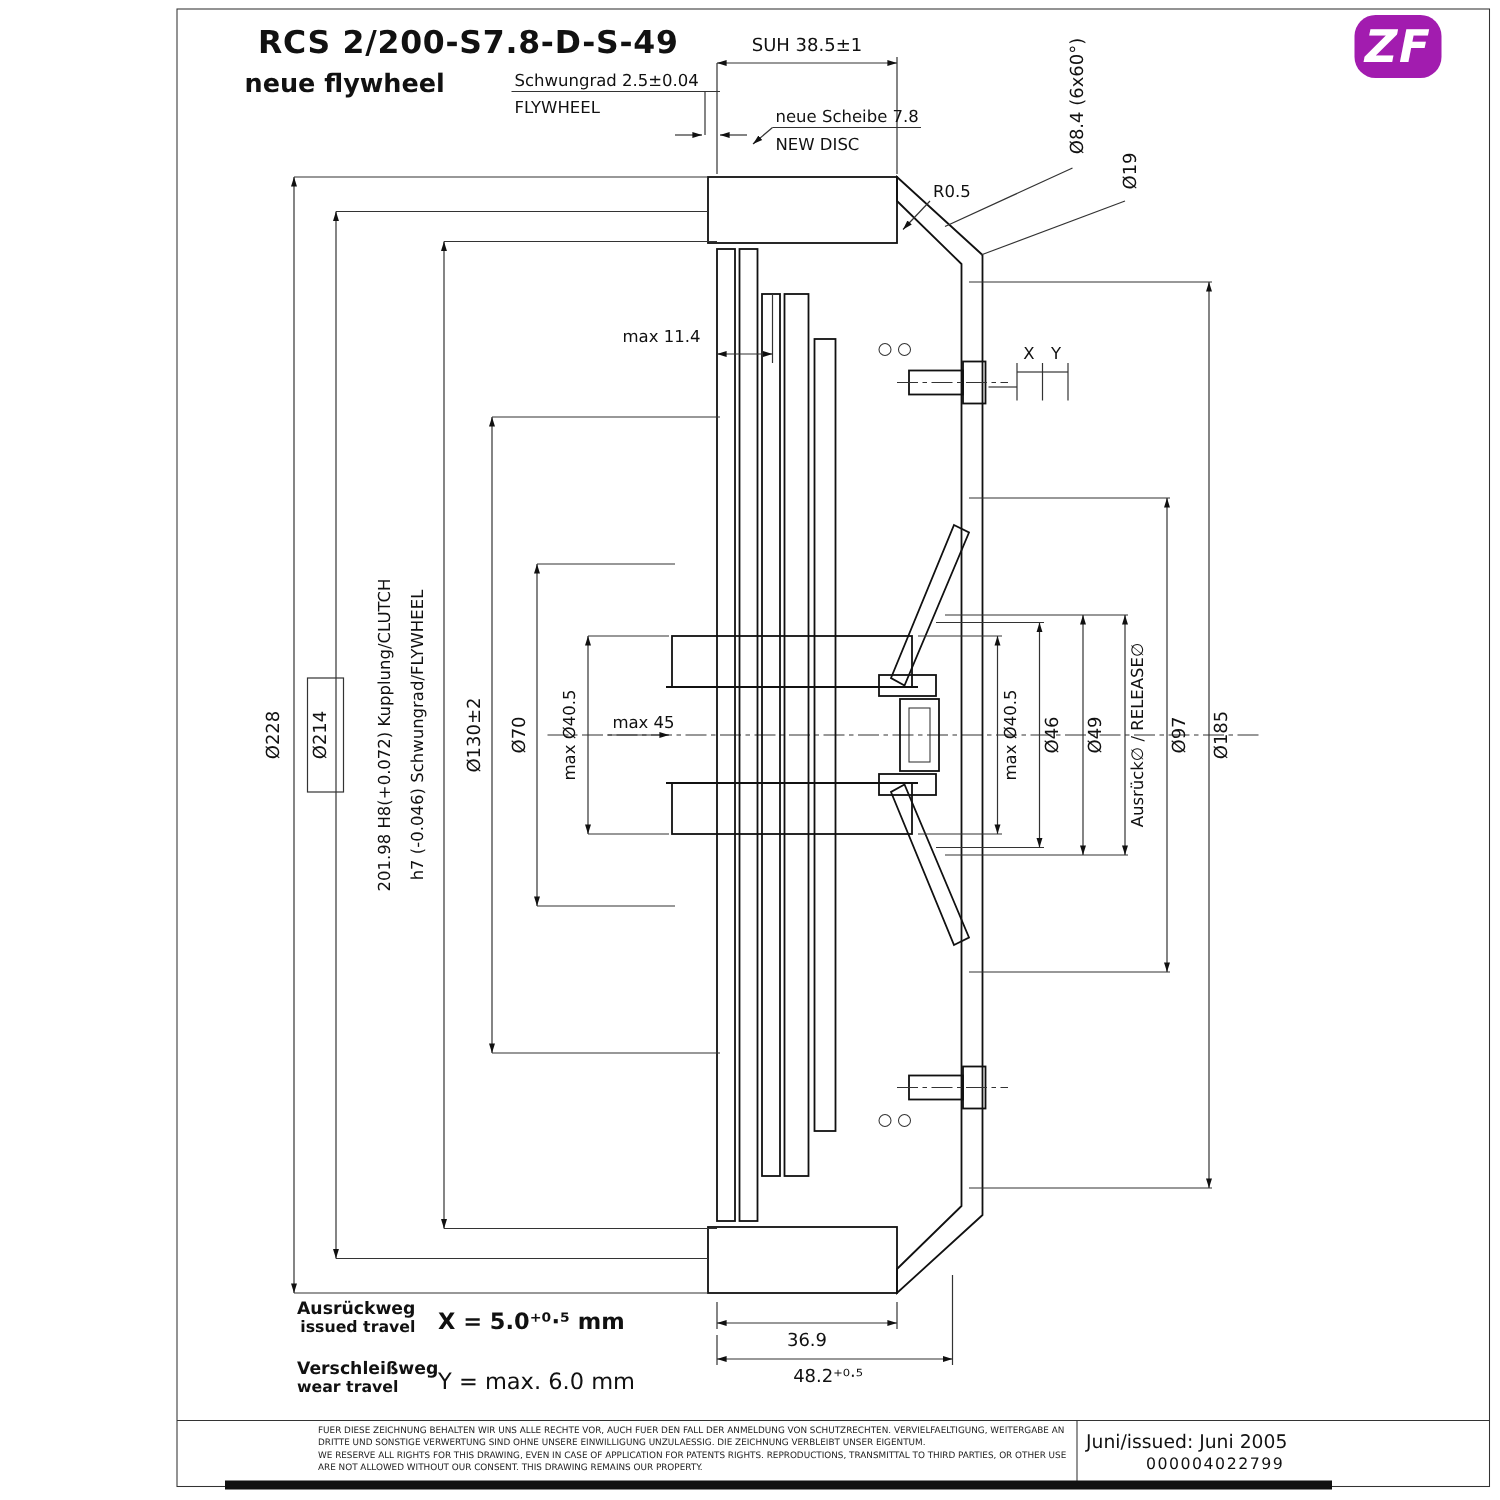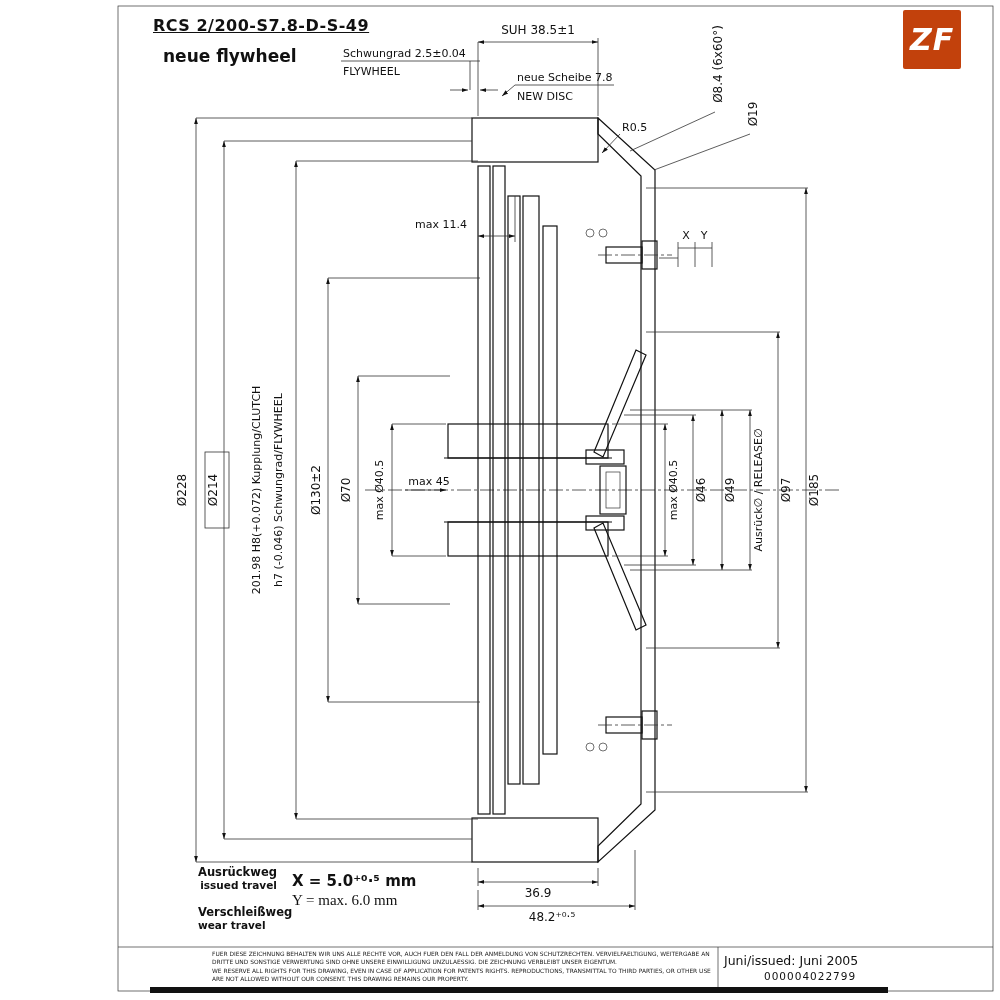--- a/index.html
+++ b/index.html
@@ -6,30 +6,30 @@
   #sheet{position:relative;width:1000px;height:1000px;background:#fff;overflow:hidden;
          font-family:"DejaVu Sans",sans-serif;color:#111;}
   svg{position:absolute;left:0;top:0;}
   .thin{stroke:#333;stroke-width:0.7;fill:none;}
   .med{stroke:#111;stroke-width:1.2;fill:none;}
   .dim{stroke:#333;stroke-width:0.8;fill:none;}
   .cl{stroke:#333;stroke-width:0.8;fill:none;stroke-dasharray:14 3 3 3;}
   .dimtext{font:12px "DejaVu Sans",sans-serif;fill:#111;}
   .dimtext-sm{font:11px "DejaVu Sans",sans-serif;fill:#111;}
   .abs{position:absolute;}
-  #title{left:153px;top:16px;font-size:16px;font-weight:bold;letter-spacing:.5px;text-decoration:underline;}
+  #title{left:172px;top:16px;font-size:21px;font-weight:bold;letter-spacing:.5px;}
   #subtitle{left:163px;top:46px;font-size:17px;font-weight:bold;}
   .travel-label{font-size:11.5px;font-weight:bold;line-height:1.15;}
   .travel-en{font-weight:bold;font-size:10.5px;}
   .travel-value{font-size:15px;}
   #legal{left:212px;top:951px;width:502px;font-size:5.9px;line-height:1.3;color:#222;}
   #legal p{margin:0 0 2px 0;}
   #issued{left:724px;top:953px;font-size:12.5px;}
   #docnum{left:764px;top:970px;font-size:10.5px;letter-spacing:1px;}
-  #zf-logo{left:903px;top:10px;width:58px;height:59px;background:#c2410c;border-radius:2px;
+  #zf-logo{left:903px;top:10px;width:58px;height:42px;background:#a21caf;border-radius:14px;
            display:flex;align-items:center;justify-content:center;}
   #zf-logo span{color:#fff;font-weight:800;font-style:italic;font-size:30px;letter-spacing:1px;}
 </style>
 </head>
 <body>
 
 <div id="sheet">
 
 <svg width="1000" height="1000" viewBox="0 0 1000 1000">
   <defs>
@@ -274,21 +274,21 @@
 <div class="abs" style="left:198px;top:866px;text-align:right;">
   <div class="travel-label">Ausrückweg</div>
   <div class="travel-label travel-en">issued travel</div>
 </div>
 <div class="abs travel-value" style="left:292px;top:872px;font-weight:bold;">X = 5.0⁺⁰·⁵ mm</div>
 
 <div class="abs" style="left:198px;top:906px;">
   <div class="travel-label">Verschleißweg</div>
   <div class="travel-label travel-en">wear travel</div>
 </div>
-<div class="abs travel-value" style="left:292px;top:892px;font-family:Liberation Serif, serif;">Y = max. 6.0 mm</div>
+<div class="abs travel-value" style="left:292px;top:912px;">Y = max. 6.0 mm</div>
 
 <div id="legal" class="abs">
   <p>FUER DIESE ZEICHNUNG BEHALTEN WIR UNS ALLE RECHTE VOR, AUCH FUER DEN FALL DER ANMELDUNG VON SCHUTZRECHTEN. VERVIELFAELTIGUNG, WEITERGABE AN DRITTE UND SONSTIGE VERWERTUNG SIND OHNE UNSERE EINWILLIGUNG UNZULAESSIG. DIE ZEICHNUNG VERBLEIBT UNSER EIGENTUM.</p>
   <p>WE RESERVE ALL RIGHTS FOR THIS DRAWING, EVEN IN CASE OF APPLICATION FOR PATENTS RIGHTS. REPRODUCTIONS, TRANSMITTAL TO THIRD PARTIES, OR OTHER USE ARE NOT ALLOWED WITHOUT OUR CONSENT. THIS DRAWING REMAINS OUR PROPERTY.</p>
 </div>
 <div id="issued" class="abs">
   <span>Juni/issued:</span>
   <span>Juni 2005</span>
 </div>
 <div id="docnum" class="abs">000004022799</div>

